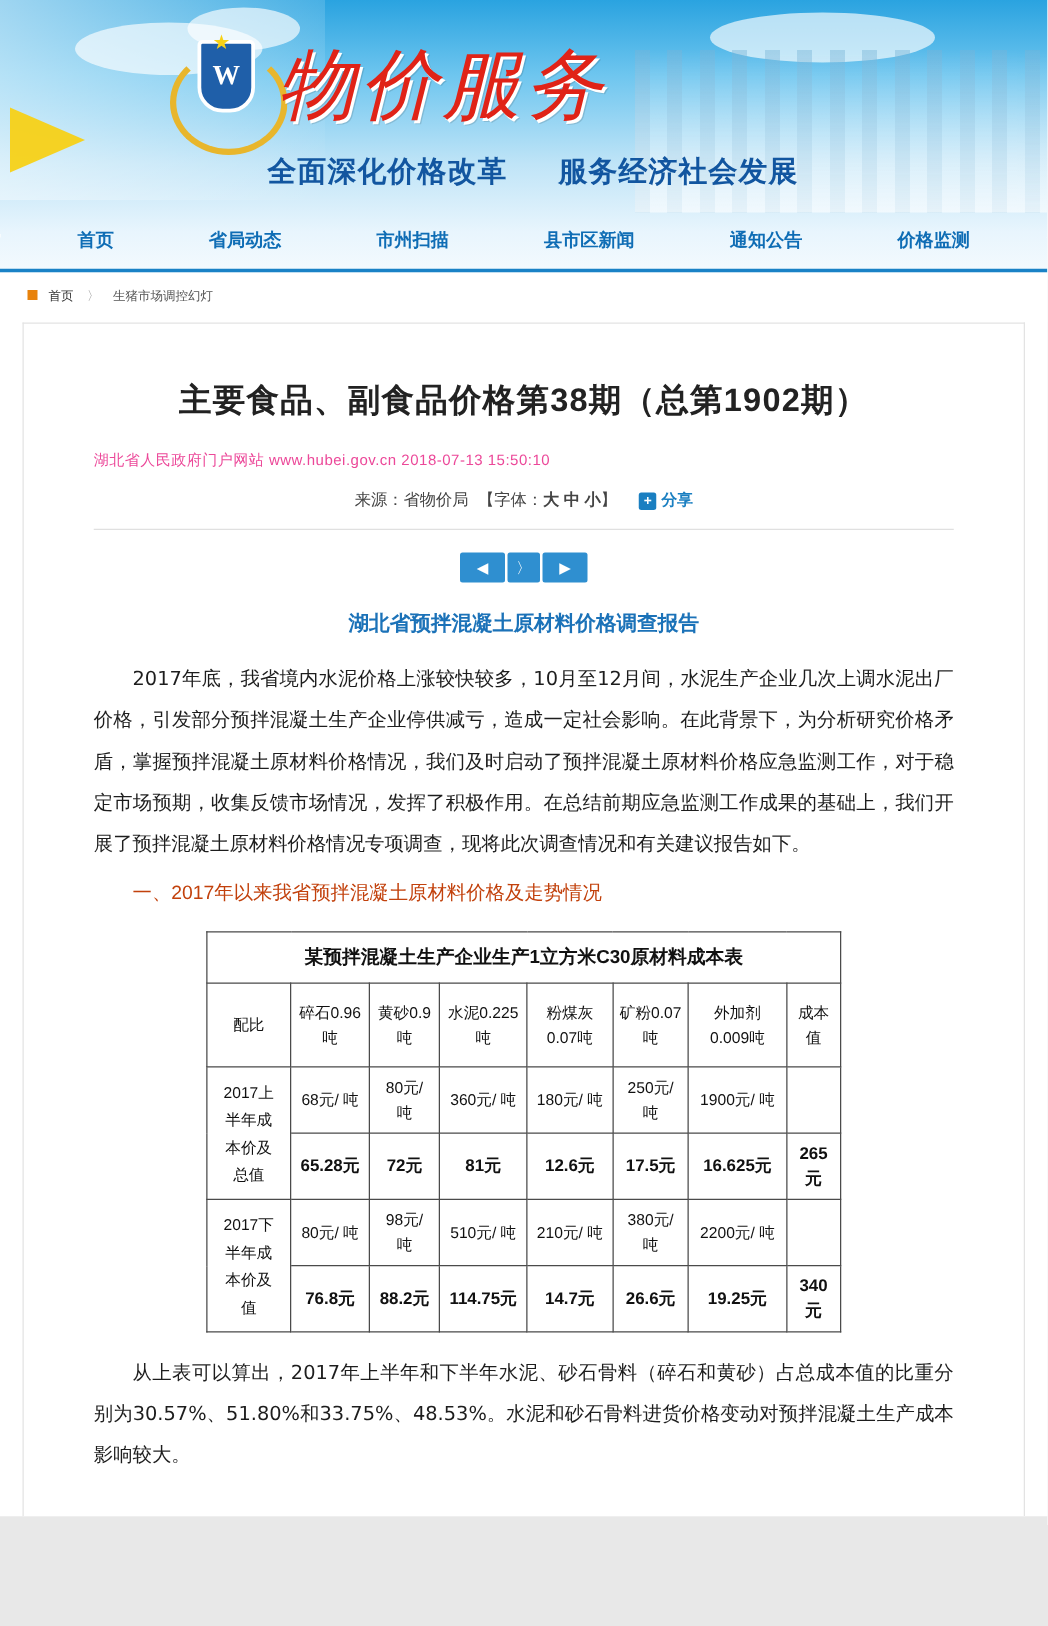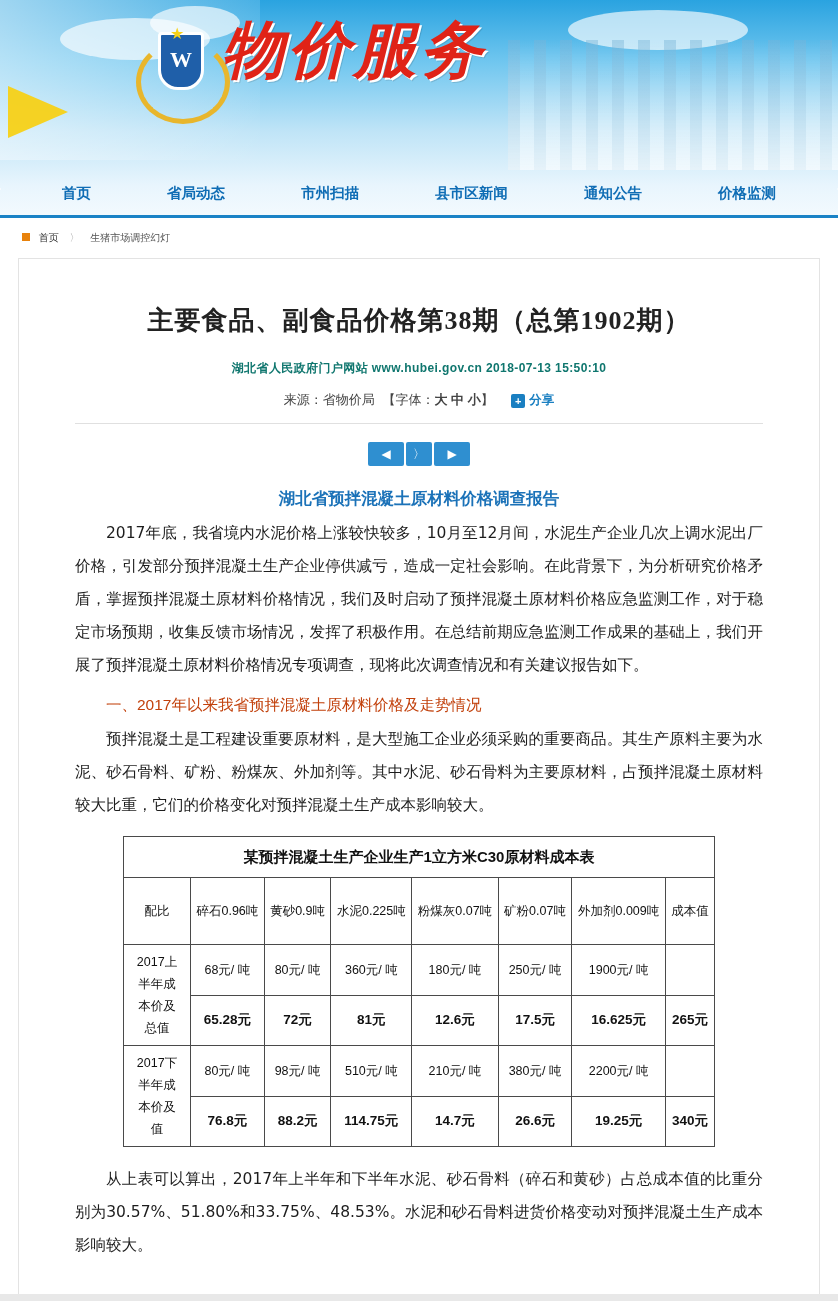--- a/index.html
+++ b/index.html
@@ -69,23 +69,23 @@
   }
   .emblem .shield:after{
     content:"W";position:absolute;left:0;right:0;top:12px;
     text-align:center;color:#fff;font-size:22px;font-weight:bold;
     font-family:"Liberation Serif",serif;
   }
   .emblem .star{
     position:absolute;left:34px;top:-2px;color:#f7d117;font-size:16px;
   }
   .banner-title{
-    position:absolute;left:222px;top:8px;
+    position:absolute;left:222px;top:26px;
     font-family:"DejaVu Serif", serif;
-    font-size:62px;font-weight:bold;letter-spacing:4px;
+    font-size:62px;font-weight:normal;letter-spacing:4px;
     color:#e02317;
     text-shadow:2px 2px 0 #ffffff, 3px 3px 0 rgba(0,0,0,.12);
     font-style:italic;
   }
   .banner-sub{
     position:absolute;left:214px;top:122px;
     font-size:23px;font-weight:bold;color:#1256a0;letter-spacing:1px;
   }
   .banner-sub .gap{display:inline-block;width:26px;}
 
@@ -125,28 +125,27 @@
     border-left:1px solid #e3e3e3;
     border-right:1px solid #e3e3e3;
     border-top:1px solid #e3e3e3;
     padding:26px 56px 30px 56px;
     box-sizing:border-box;
     width:802px;
   }
   .art-title{
     text-align:center;
     font-size:26px;font-weight:bold;color:#222;
-    font-family:Liberation Serif, serif;
+    font-family:Liberation Sans, sans-serif;
     margin:18px 0 22px 0;
     letter-spacing:1px;
   }
   .art-meta{
-    text-align:center;font-size:12px;color:#0f766e;margin-bottom:14px;
+    text-align:left;font-size:12px;color:#ec4899;margin-bottom:14px;
     letter-spacing:.4px;
-    font-weight:bold;
   }
   .art-meta2{
     text-align:center;font-size:13px;color:#444;margin-bottom:14px;
   }
   .art-meta2 .fs{margin-left:4px;}
   .share{
     display:inline-block;margin-left:14px;color:#1a7fc1;font-size:12.5px;
     vertical-align:middle;
     font-weight:bold;
   }
@@ -165,36 +164,36 @@
     background:#2f8fd0;color:#fff;font-size:12px;margin:0 1px;
     border-radius:2px;cursor:pointer;
   }
   .pager .mid{
     display:inline-block;width:26px;height:24px;line-height:24px;
     background:#2f8fd0;color:#fff;font-size:12px;margin:0 1px;border-radius:2px;
   }
 
   .sec-title{
     text-align:center;color:#1b72b8;font-size:16.5px;font-weight:bold;
-    margin:10px 0 7px 0;
+    margin:10px 0 17px 0;
   }
   p.body{
     font-size:15.5px;line-height:33px;color:#1d1d1d;
     margin:0 0 2px 0;text-indent:2em;text-align:justify;
     font-family:"DejaVu Sans","Liberation Sans",sans-serif;
   }
   p.sub-h{
     font-size:15.5px;line-height:33px;color:#c2410c;margin:6px 0 2px 0;
     text-indent:2em;font-weight:500;
   }
 
   
   table.cost{
     border-collapse:collapse;
-    width:592px;
+    width:508px;
     margin:14px auto 16px auto;
     font-size:12.5px;
     color:#111;
   }
   table.cost td{
     border:1px solid #4a4a4a;
     padding:6px 5px;
     text-align:center;
     vertical-align:middle;
     line-height:20px;
@@ -227,20 +226,25 @@
     <div class="arrow-yellow"></div>
     <div class="net"></div>
 
     <div class="emblem">
       <div class="wheat"></div>
       <div class="shield"></div>
       <div class="star">★</div>
     </div>
 
     <div class="banner-title">物价服务</div>
+    <div class="banner-sub">
+      <span>全面深化价格改革</span>
+      <span class="gap"></span>
+      <span>服务经济社会发展</span>
+    </div>
 
     <div class="nav">
       <ul>
         <li>首页</li>
         <li>省局动态</li>
         <li>市州扫描</li>
         <li>县市区新闻</li>
         <li>通知公告</li>
         <li class="active">价格监测</li>
       </ul>
@@ -273,21 +277,20 @@
     <div class="divider"></div>
 
     <div class="pager">
       <span class="btn">◀</span><span class="mid">〉</span><span class="btn">▶</span>
     </div>
 
     <div class="sec-title">湖北省预拌混凝土原材料价格调查报告</div>
 
     <p class="body">2017年底，我省境内水泥价格上涨较快较多，10月至12月间，水泥生产企业几次上调水泥出厂价格，引发部分预拌混凝土生产企业停供减亏，造成一定社会影响。在此背景下，为分析研究价格矛盾，掌握预拌混凝土原材料价格情况，我们及时启动了预拌混凝土原材料价格应急监测工作，对于稳定市场预期，收集反馈市场情况，发挥了积极作用。在总结前期应急监测工作成果的基础上，我们开展了预拌混凝土原材料价格情况专项调查，现将此次调查情况和有关建议报告如下。</p>
     <p class="sub-h">一、2017年以来我省预拌混凝土原材料价格及走势情况</p>
-    <p class="body">预拌混凝土是工程建设重要原材料，是大型施工企业必须采购的重要商品。其生产原料主要为水泥、砂石骨料、矿粉、粉煤灰、外加剂等。其中水泥、砂石骨料为主要原材料，占预拌混凝土原材料较大比重，它们的价格变化对预拌混凝土生产成本影响较大。</p>
 
     <table class="cost">
       <tbody>
           <tr>
         <td class="cap" colspan="8">某预拌混凝土生产企业生产1立方米C30原材料成本表</td>
       </tr>
       <tr>
         <td class="head">配比</td>
         <td class="head">碎石0.96吨</td>
         <td class="head">黄砂0.9吨</td>

